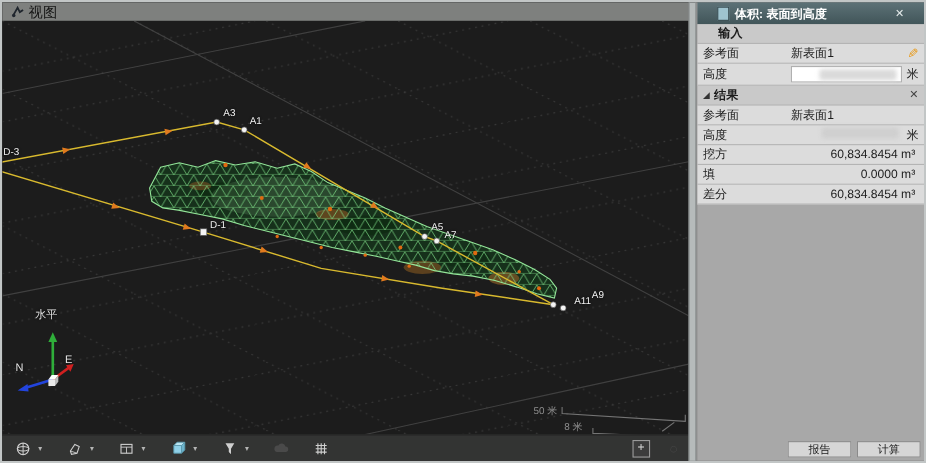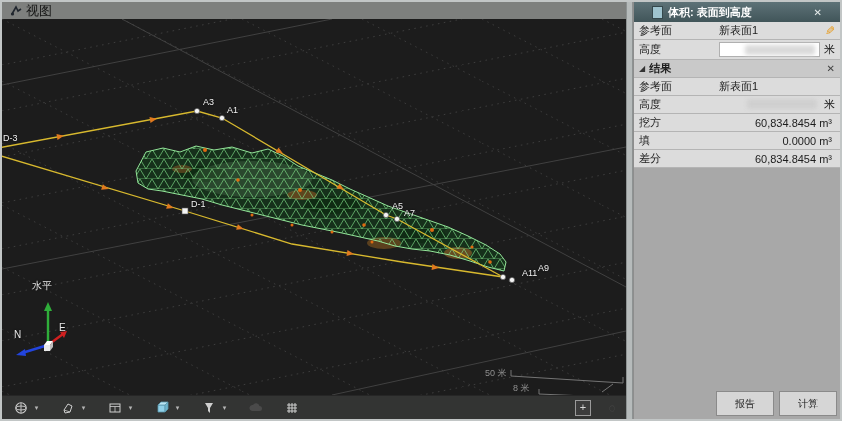--- a/index.html
+++ b/index.html
@@ -34,21 +34,21 @@
   .prow.sec .secx{margin-left:auto;color:#444;font-size:10px;}
   .lbl{width:80px;flex:none;}
   .val{flex:1;}
   .val.right{text-align:right;padding-right:3px;}
   .unit{width:15px;text-align:right;flex:none;}
   .pencil{margin-left:auto;color:#e8960f;font-size:12px;transform:scaleX(-1);}
   .field{flex:1;height:13px;background:#fff;border:1px solid #b0b0b0;position:relative;display:flex;align-items:center;justify-content:flex-end;padding-right:4px;}
   .redacted{display:inline-block;width:70px;height:10px;border-radius:2px;background:#cfcfcf;filter:blur(2px);}
   .redacted.onwhite{background:#dadada;}
   .pfoot{position:absolute;right:3px;bottom:3px;display:flex;gap:5px;}
-  .pbtn{width:58px;height:25px;background:#d6d6d6;border:1px solid #8a8a8a;font-size:10px;color:#222;display:flex;align-items:center;justify-content:center;font-family:inherit;}
+  .pbtn{width:58px;height:15px;background:#d6d6d6;border:1px solid #8a8a8a;font-size:10px;color:#222;display:flex;align-items:center;justify-content:center;font-family:inherit;}
 </style>
 </head>
 <body>
 
 <div class="app">
 
   <div class="tabbar">
     <div class="tab">
       <svg width="12" height="12" viewBox="0 0 12 12">
         <path d="M2,9 L6,2 L8,6 L11,4" stroke="#20262e" stroke-width="1.6" fill="none"></path>
@@ -248,20 +248,23 @@
 
   <div class="splitter"></div>
 
   <div class="panel">
     <div class="phead">
       <span class="phicon"></span>
       <span>体积: 表面到高度</span>
       <span class="close">✕</span>
     </div>
 
+    <div class="prow sec">
+      <span class="sectitle" style="padding-left:14px;">输入</span>
+    </div>
 
     <div class="prow">
       <span class="lbl">参考面</span>
       <span class="val">新表面1</span>
       <span class="pencil">✎</span>
     </div>
 
     <div class="prow" style="height:19px;">
       <span class="lbl">高度</span>
       <span class="field">

